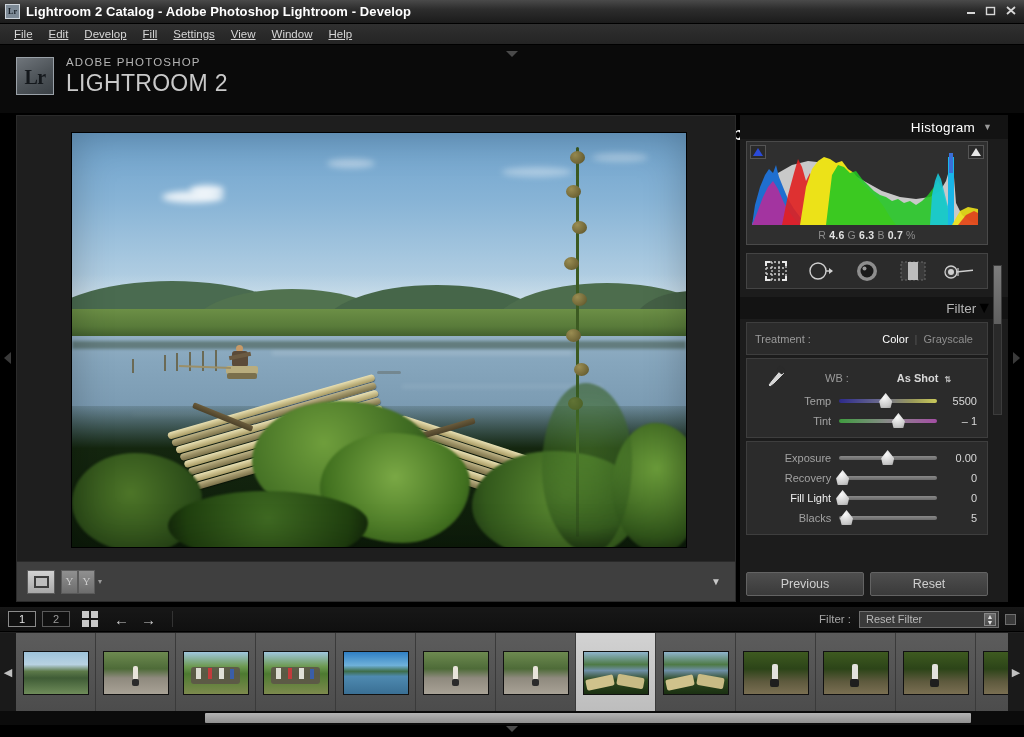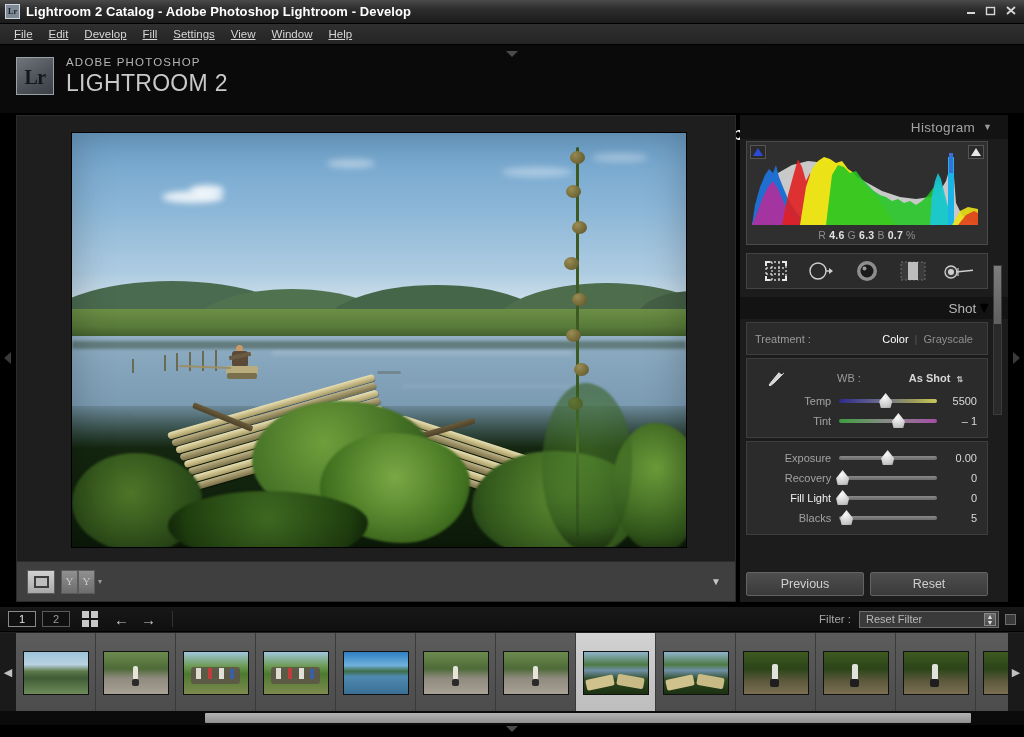--- a/index.html
+++ b/index.html
@@ -164,21 +164,21 @@
 
   
   .rightpanel {
     position:absolute; left:740px; top:115px; width:268px; height:487px;
     background:#1c1c1c;
   }
   .panel-head {
     height:24px; display:flex; align-items:center; justify-content:flex-end;
     padding-right:16px; background:#131313;
   }
-  .panel-head .ptitle { color:#a3a3a3; font-size:13.5px; letter-spacing:.3px; }
+  .panel-head .ptitle { color:#ffffff; font-size:13.5px; letter-spacing:.3px; }
   .panel-head .pcaret { color:#9a9a9a; font-size:9px; margin-left:8px; }
 
   .hist-box {
     margin:2px 20px 0 6px; height:104px; background:#2f2f2f;
     border:1px solid #4a4a4a; position:relative;
   }
   .hist-canvas { position:absolute; left:5px; top:5px; right:5px; height:78px; overflow:hidden; }
   .clip-l, .clip-r {
     position:absolute; top:3px; width:16px; height:14px; background:#2a2a2a;
     border:1px solid #555; display:flex; align-items:center; justify-content:center;
@@ -208,21 +208,21 @@
     padding:6px 8px;
   }
   .row { display:flex; align-items:center; height:19px; font-size:11px; color:#9b9b9b; }
   .treat-label { width:92px; color:#9b9b9b; }
   .treat-opt { color:#8f8f8f; padding:0 6px; }
   .treat-opt.active { color:#fff;margin-left:46px; }
   .treat-sep { color:#555; }
 
   .wb-row { display:flex; align-items:center; height:26px; }
   .dropper { width:40px; display:flex; justify-content:center; }
-  .wb-label { color:#9b9b9b; font-size:11px; margin-left:42px; }
+  .wb-label { color:#9b9b9b; font-size:11px; margin-left:30px; }
   .wb-val { color:#d8d8d8; font-size:11px; margin-left:48px;font-weight:bold; }
   .wb-val .arrows { color:#bdbdbd; font-size:8px; margin-left:3px; }
 
   .slider-row { display:flex; align-items:center; height:20px; }
   .sl-label { width:92px; text-align:right; padding-right:8px; font-size:11px; color:#a3a3a3; }
   .sl-label.hl { color:#f0f0f0; }
   .track {
     position:relative; width:108px; height:4px; border-radius:2px;
     background: linear-gradient(180deg,#8a8a8a,#6a6a6a);
   }
@@ -579,21 +579,21 @@
         <svg width="34" height="20">
           <circle cx="8" cy="11" r="6" fill="#3a3a3a" stroke="#cfcfcf" stroke-width="1.3"></circle>
           <circle cx="8" cy="11" r="3" fill="#cfcfcf"></circle>
           <path d="M13 11 L33 9" stroke="#cfcfcf" stroke-width="1.6"></path>
           <path d="M15 7 L15 15" stroke="#cfcfcf" stroke-width="1.2"></path>
         </svg>
       </div>
     </div>
 
     <div class="basic-head">
-      <span class="ptitle">Shot</span>
+      <span class="ptitle">Filter</span>
       <span class="pcaret">▼</span>
     </div>
 
     <div class="section">
       <div class="row">
         <span class="treat-label">Treatment :</span>
         <span class="treat-opt active">Color</span>
         <span class="treat-sep">|</span>
         <span class="treat-opt">Grayscale</span>
       </div>

